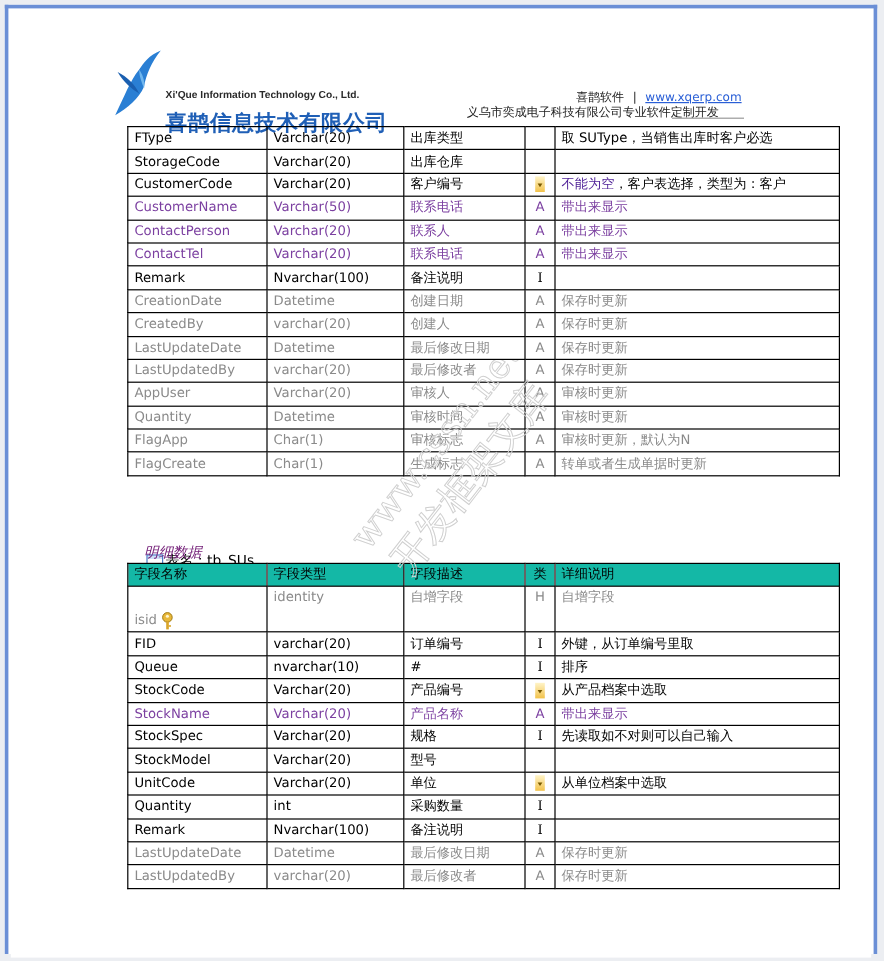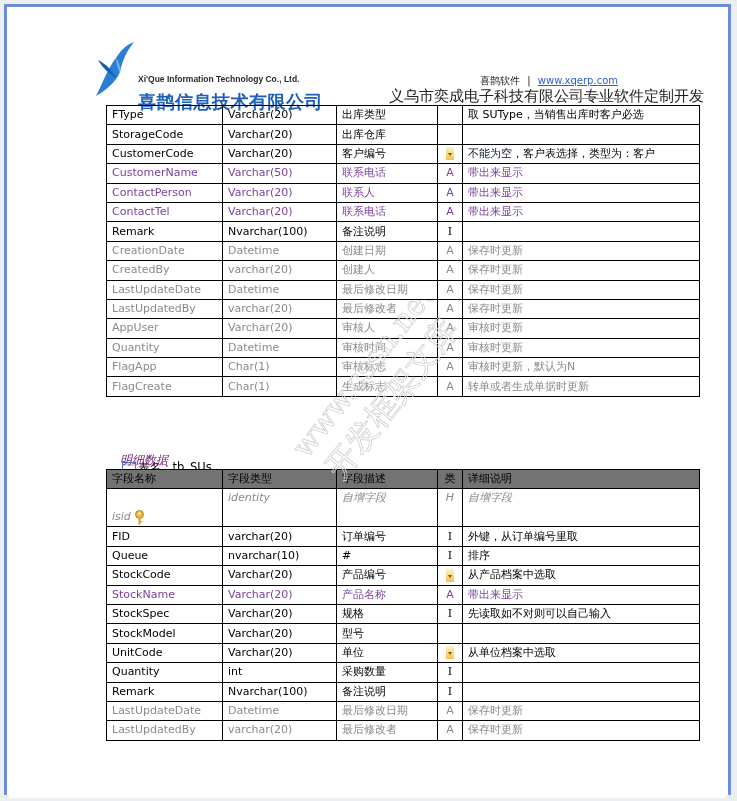--- a/index.html
+++ b/index.html
@@ -5,34 +5,34 @@
   html,body{margin:0;padding:0;}
   body{width:737px;height:801px;background:#eceef2;position:relative;overflow:hidden;font-family:"DejaVu Sans","Liberation Sans",sans-serif;}
   .frame{position:absolute;left:4px;top:4px;width:727px;height:791px;border:3px solid #6b8fd6;border-bottom:none;background:#fff;box-sizing:border-box;}
   .page{position:absolute;left:9px;top:10px;width:717px;height:788px;background:#fff;}
   .logo{position:absolute;left:94px;top:40px;width:220px;height:60px;}
   .logo-bird{position:absolute;left:0;top:0;width:42px;height:58px;}
   .logo-cn{position:absolute;left:44px;top:10px;font-size:18px;font-weight:bold;color:#1f5fb6;letter-spacing:0.5px;white-space:nowrap;font-family:"DejaVu Sans",sans-serif;margin-top:40px;}
   .logo-en{position:absolute;left:44px;top:34px;font-size:8.5px;font-weight:bold;color:#2a2a2a;white-space:nowrap;font-family:"Liberation Sans",sans-serif;text-align:center;}
   .hdr-right{position:absolute;right:119px;top:74px;font-size:10px;color:#222;text-align:right;white-space:nowrap;}
   .hdr-right a{color:#2a5fd6;text-decoration:underline;margin-top:24px;}
-  .hdr-line2{position:absolute;left:389px;top:87px;font-size:15px;color:#222;white-space:nowrap;}
+  .hdr-line2{position:absolute;left:389px;top:87px;font-size:10px;color:#222;white-space:nowrap;}
   .hdr-rule{position:absolute;left:560px;top:98px;width:60px;height:1px;background:#999;}
   table.fields{position:absolute;left:106px;border-collapse:collapse;table-layout:fixed;font-size:11px;}
   table.fields td{border:1px solid #000;padding:0 5px;height:18.4px;line-height:18px;white-space:nowrap;overflow:hidden;vertical-align:middle;font-family:"DejaVu Sans",sans-serif;}
   table.fields td.c4{text-align:center;padding:0;}
   .t1{top:105px;}
   .t2{top:469px;}
   tr.normal td{color:#000;}
   tr.purple td{color:#7b3fa0;}
   tr.gray td{color:#8a8a8a;}
-  tr.head td{background:#737373;color:#000;}
-  tr.tall td{height:37px;vertical-align:top;font-style:italic;}
+  tr.head td{background:#14b8a6;color:#000;}
+  tr.tall td{height:37px;vertical-align:top;}
   tr.tall td.first{vertical-align:bottom;}
-  .red{color:#0f172a;}
+  .red{color:#4c1d95;}
   .lookup{display:inline-block;width:8px;height:13px;background:linear-gradient(#fff4c8,#f2c24a);position:relative;vertical-align:middle;}
   .lookup::after{content:"";position:absolute;left:2px;top:6px;border-left:2px solid transparent;border-right:2px solid transparent;border-top:3px solid #7a5a00;}
   .keyicon{display:inline-block;vertical-align:middle;margin-left:3px;}
   .tablename{position:absolute;left:122px;top:428px;font-size:11.5px;color:#000;white-space:nowrap;margin-top:32px;}
   .tbl-icon{display:inline-block;width:12px;height:10px;border:1px solid #4a7cc7;background:linear-gradient(#cfe0f8 0 3px,#fff 3px);vertical-align:middle;margin-right:2px;}
   .section{position:absolute;left:120px;top:452px;font-size:12px;color:#701a75;font-style:italic;}
   .watermark{position:absolute;left:240px;top:300px;width:260px;height:190px;pointer-events:none;}
 </style>
 </head>
 <body>

